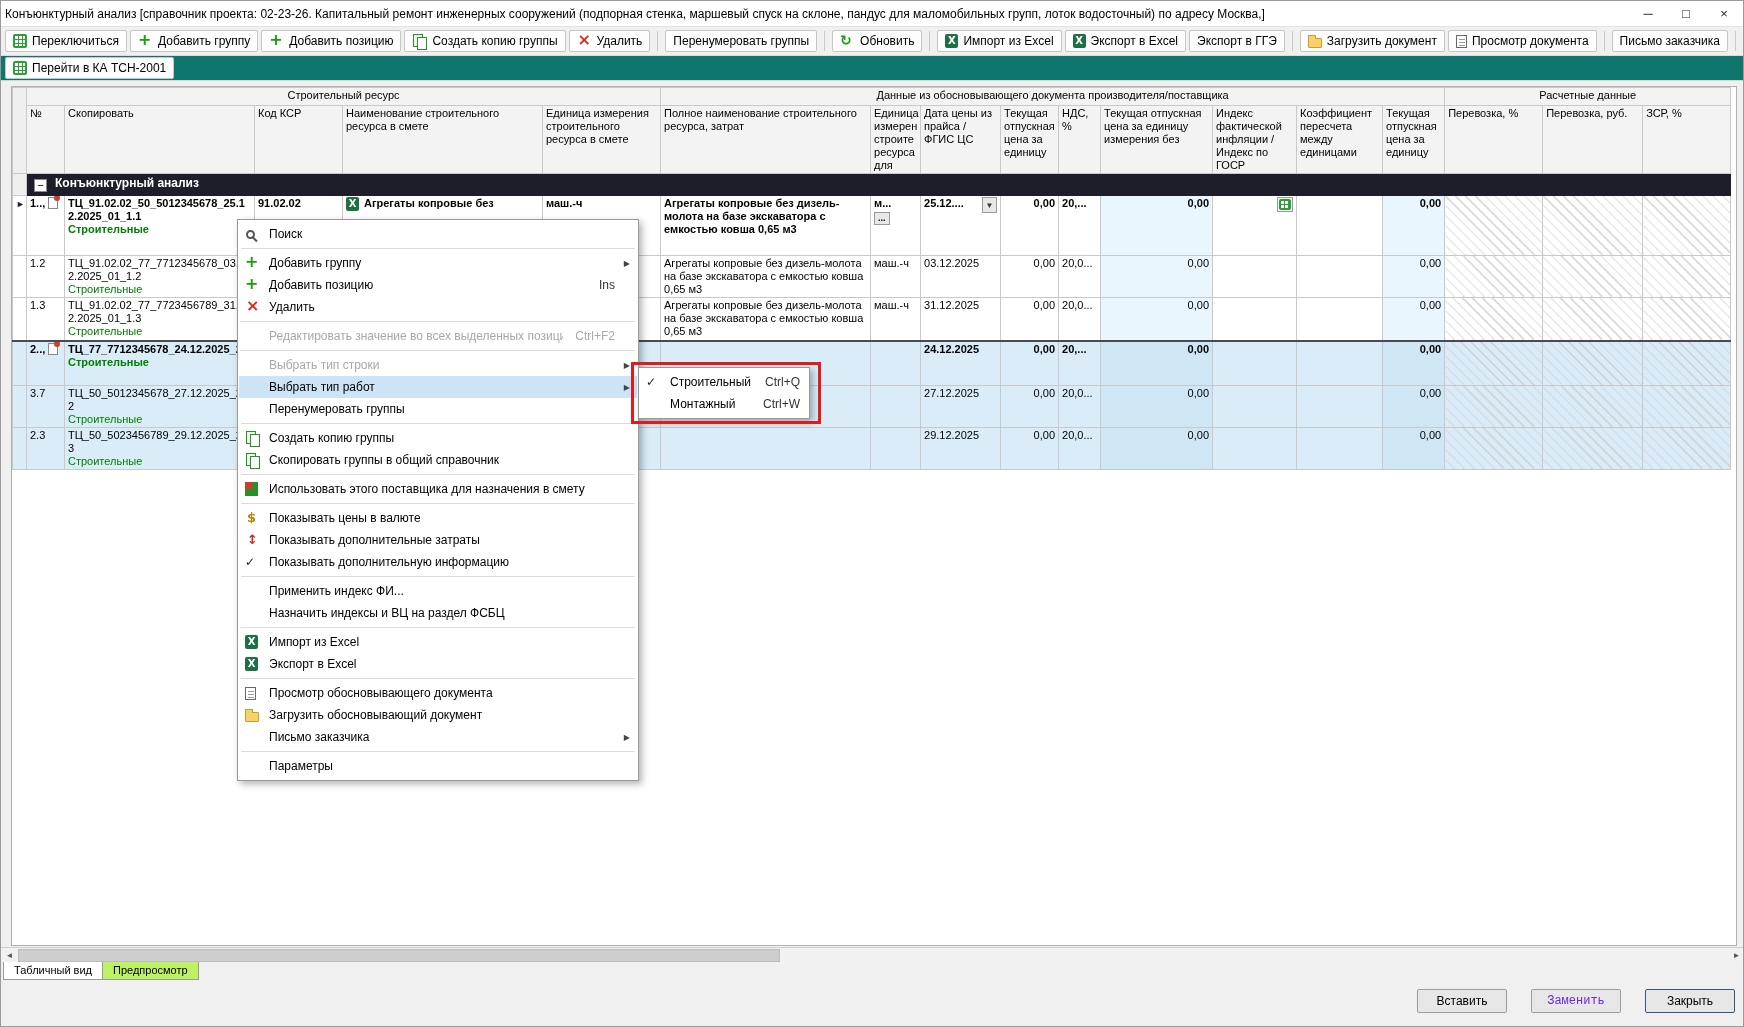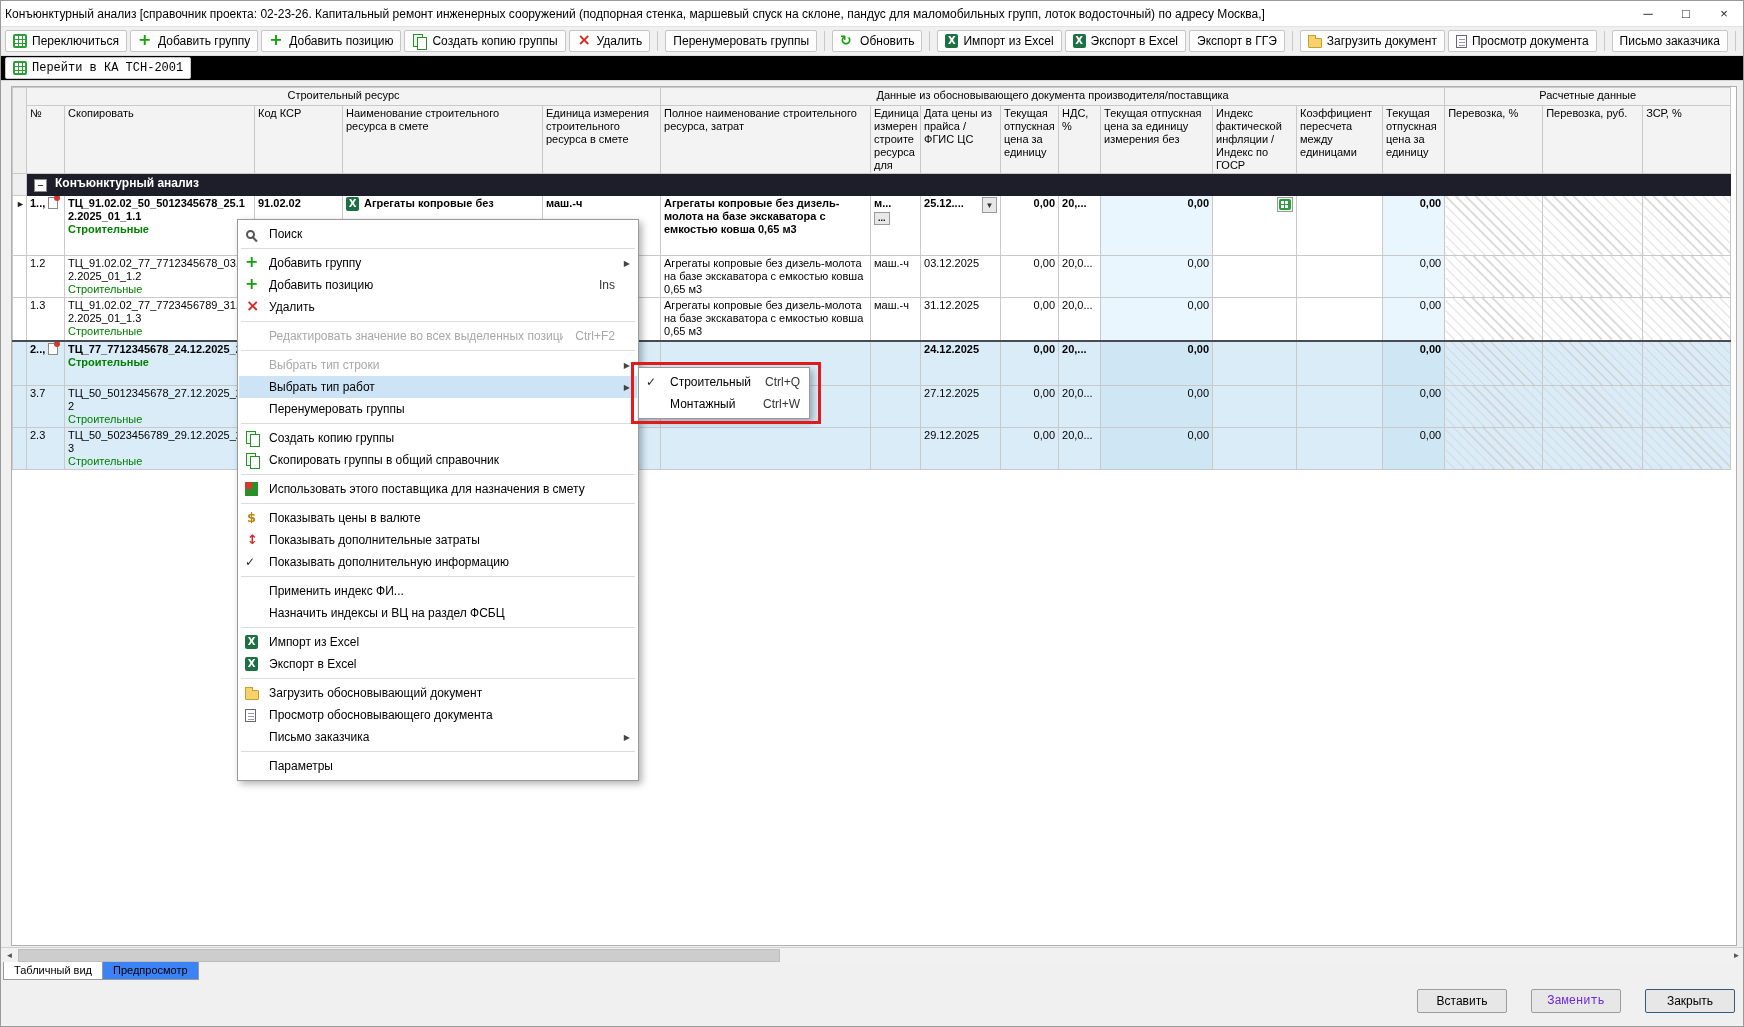--- a/index.html
+++ b/index.html
@@ -13,21 +13,21 @@
   *{box-sizing:border-box;}
 
   
   .titlebar{height:26px;background:#ffffff;display:flex;align-items:center;border-bottom:1px solid #e3e3e3;}
   .titlebar .title{flex:1;padding-left:4px;font-size:12px;white-space:nowrap;overflow:hidden;text-overflow:ellipsis;}
   .win-controls{display:flex;height:100%;}
   .wc{width:38px;height:100%;display:flex;align-items:center;justify-content:center;font-size:13px;color:#222;cursor:default;}
 
   
   .toolbar{height:29px;background:#f0f0f0;display:flex;align-items:center;padding:2px 4px;gap:3px;border-bottom:1px solid #dcdcdc;white-space:nowrap;overflow:hidden;}
-  .toolbar2{height:25px;background:#000000;display:flex;align-items:center;padding:1px 4px;border-bottom:1px solid #d5d5d5;font-family:Liberation Mono, monospace;}
+  .toolbar2{height:25px;background:#0f766e;display:flex;align-items:center;padding:1px 4px;border-bottom:1px solid #d5d5d5;}
   .tb-btn{display:inline-flex;align-items:center;height:22px;padding:2px 7px;background:#fdfdfd;border:1px solid #c6c6c6;border-radius:2px;font-size:12px;font-family:inherit;cursor:default;}
   .tb-sep{width:1px;height:20px;background:#c8c8c8;margin:0 4px;flex:none;}
 
   
   .ic{display:inline-block;width:15px;height:14px;margin-right:5px;position:relative;flex:none;font-family:"DejaVu Sans",sans-serif;}
   .ic.plus::before{content:"+";position:absolute;left:0;top:-2px;color:#18a00a;font-weight:bold;font-size:16px;line-height:16px;}
   .ic.delete::before{content:"×";position:absolute;left:1px;top:-2px;color:#d42a20;font-weight:bold;font-size:16px;line-height:16px;}
   .ic.refresh::before{content:"↻";position:absolute;left:0;top:-1px;color:#18a00a;font-weight:bold;font-size:14px;line-height:15px;}
   .ic.currency::before{content:"$";position:absolute;left:2px;top:0;color:#b8860b;font-weight:bold;font-size:13px;line-height:14px;}
   .ic.costs::before{content:"↕";position:absolute;left:2px;top:0;color:#d42a20;font-weight:bold;font-size:13px;line-height:14px;}
@@ -90,21 +90,21 @@
   #submenu{left:637px;top:366px;width:172px;}
   #submenu .mi{padding-right:8px;}
   .annot{position:absolute;left:630px;top:361px;width:190px;height:62px;border:3px solid #e01b1b;z-index:60;pointer-events:none;}
 
   
   .hscroll{position:absolute;left:0px;top:946px;width:1744px;height:15px;background:#f1f1f1;border-top:1px solid #d0d0d0;display:flex;align-items:center;}
   .sb-btn{width:17px;height:13px;font-size:8px;line-height:13px;text-align:center;color:#555;background:#f1f1f1;flex:none;}
   .sb-track{flex:1;position:relative;height:13px;}
   .sb-thumb{position:absolute;left:0;top:0;width:762px;height:13px;background:#cdcdcd;border:1px solid #bdbdbd;}
   .tabsbar{position:absolute;left:2px;top:961px;height:19px;display:flex;align-items:flex-start;}
-  .tab{padding:2px 10px 3px;font-size:11px;border:1px solid #9a9a9a;border-top:none;background:#3b82f6;margin-right:-1px;}
+  .tab{padding:2px 10px 3px;font-size:11px;border:1px solid #9a9a9a;border-top:none;background:#bef264;margin-right:-1px;}
   .tab.active{background:#ffffff;font-weight:normal;position:relative;z-index:2;}
   .footer{position:absolute;left:0;top:980px;width:1744px;height:47px;background:#f0f0f0;display:flex;align-items:center;justify-content:flex-end;gap:24px;padding:0 10px 8px 0;}
   .btn{width:90px;height:24px;background:#e7e7e7;border:1px solid #9c9c9c;border-radius:2px;font-size:12px;font-family:inherit;}
   .btn.default{border:1px solid #39597c;}
   .btn.disabled{color:#6d28d9;font-family:Liberation Mono, monospace;}
 </style>
 </head>
 <body>
 
 <div class="titlebar">
@@ -524,29 +524,29 @@
     </div>
     <div class="mi">
       <span class="mi-gut">
         <span class="ic excel"></span>
       </span>
       <span class="mi-label">Экспорт в Excel</span>
     </div>
     <div class="mi-sep"></div>
     <div class="mi">
       <span class="mi-gut">
+        <span class="ic doc"></span>
+      </span>
+      <span class="mi-label">Просмотр обосновывающего документа</span>
+    </div>
+    <div class="mi">
+      <span class="mi-gut">
         <span class="ic folder"></span>
       </span>
       <span class="mi-label">Загрузить обосновывающий документ</span>
-    </div>
-    <div class="mi">
-      <span class="mi-gut">
-        <span class="ic doc"></span>
-      </span>
-      <span class="mi-label">Просмотр обосновывающего документа</span>
     </div>
     <div class="mi">
       <span class="mi-gut"></span>
       <span class="mi-label">Письмо заказчика</span>
       <span class="mi-arrow">▶</span>
     </div>
     <div class="mi-sep"></div>
     <div class="mi">
       <span class="mi-gut"></span>
       <span class="mi-label">Параметры</span>

